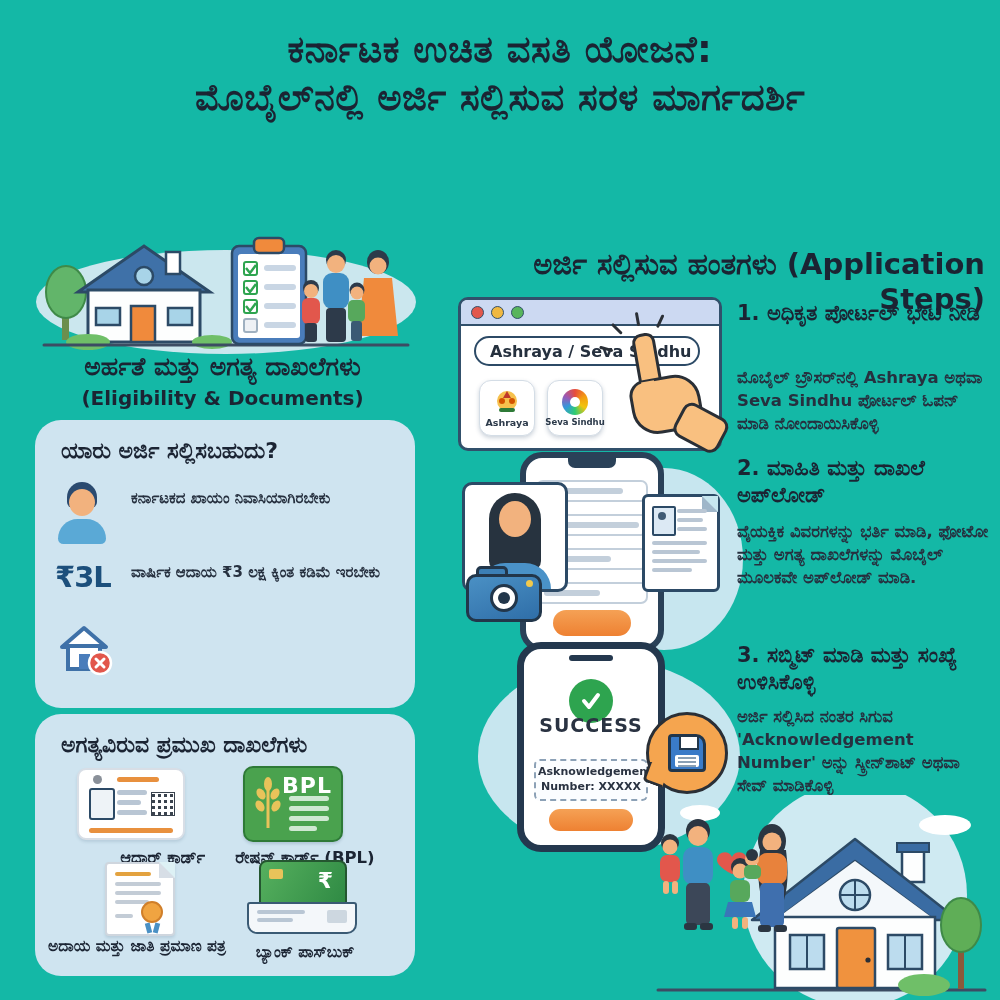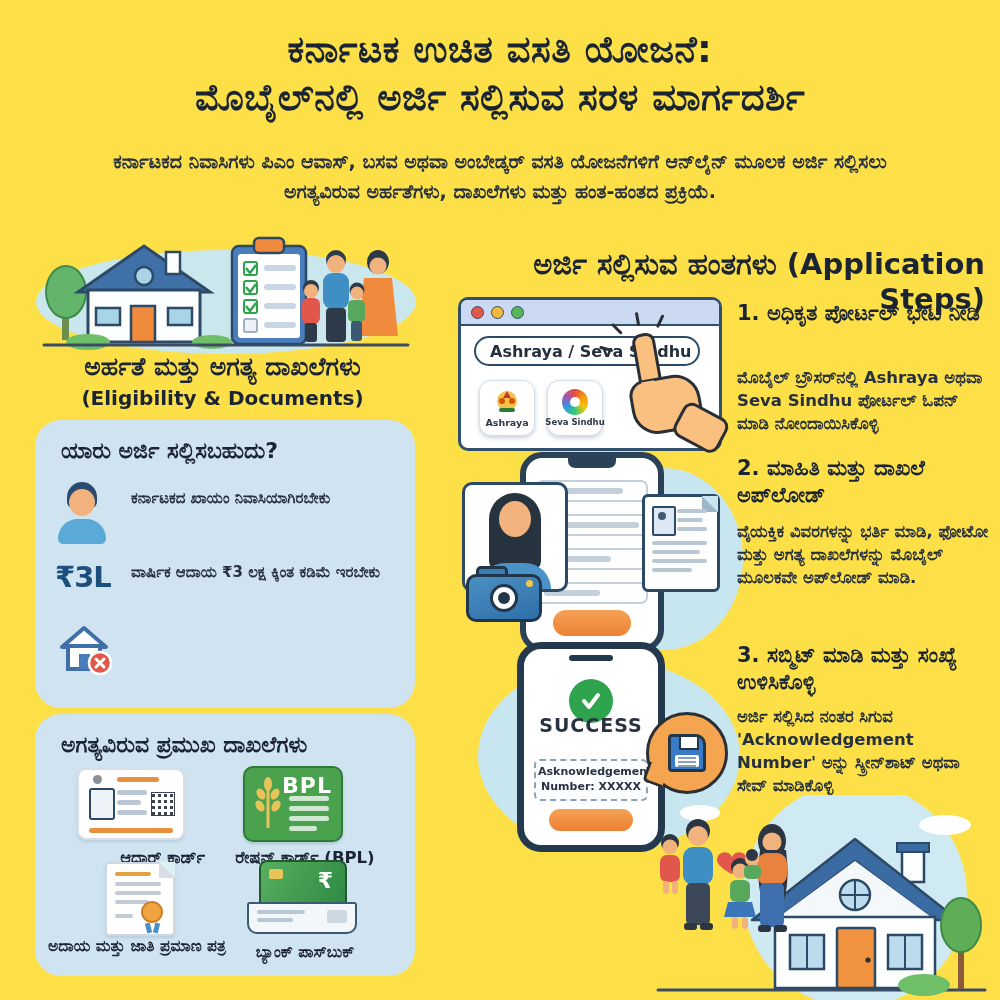--- a/index.html
+++ b/index.html
@@ -1,17 +1,17 @@
 <!DOCTYPE html>
 <html><head>
 <meta charset="utf-8">
 <style>
   html,body{margin:0;padding:0;}
   body{font-family:"DejaVu Sans","Liberation Sans",sans-serif;background:#eef7f9;}
-  #canvas{position:relative;width:1000px;height:1000px;background:#fde047;overflow:hidden;}
+  #canvas{position:relative;width:1000px;height:1000px;background:#14b8a6;overflow:hidden;}
   .abs{position:absolute;}
 
   
   .title{position:absolute;top:26px;left:0;width:1000px;text-align:center;
          font-size:37px;font-weight:bold;color:#1b2433;line-height:1.3;letter-spacing:.5px;}
   .subtitle{position:absolute;top:146px;left:72px;width:856px;text-align:center;
          font-size:19px;font-weight:600;color:#26303f;line-height:1.6;}
 
   
   .sec-title-left{position:absolute;top:352px;left:20px;width:405px;text-align:center;
@@ -136,21 +136,20 @@
 </style>
 </head>
 <body>
 
 <div id="canvas">
 
   <div class="title">
     <div>ಕರ್ನಾಟಕ ಉಚಿತ ವಸತಿ ಯೋಜನೆ:</div>
     <div>ಮೊಬೈಲ್‌ನಲ್ಲಿ ಅರ್ಜಿ ಸಲ್ಲಿಸುವ ಸರಳ ಮಾರ್ಗದರ್ಶಿ</div>
   </div>
-  <div class="subtitle">ಕರ್ನಾಟಕದ ನಿವಾಸಿಗಳು ಪಿಎಂ ಆವಾಸ್, ಬಸವ ಅಥವಾ ಅಂಬೇಡ್ಕರ್ ವಸತಿ ಯೋಜನೆಗಳಿಗೆ ಆನ್‌ಲೈನ್ ಮೂಲಕ ಅರ್ಜಿ ಸಲ್ಲಿಸಲು ಅಗತ್ಯವಿರುವ ಅರ್ಹತೆಗಳು, ದಾಖಲೆಗಳು ಮತ್ತು ಹಂತ-ಹಂತದ ಪ್ರಕ್ರಿಯೆ.</div>
 
   <svg class="abs" style="left:26px;top:230px;" width="400" height="125" viewBox="0 0 400 125">
     <ellipse cx="200" cy="72" rx="190" ry="52" fill="#cbe7ee"></ellipse>
 
     <rect x="36" y="80" width="7" height="30" fill="#6b8f4e"></rect>
     <ellipse cx="40" cy="62" rx="20" ry="26" fill="#62b56a" stroke="#3f8a48" stroke-width="2"></ellipse>
 
     <polygon points="52,62 118,16 184,62" fill="#3f71a8" stroke="#2c4a66" stroke-width="3"></polygon>
     <rect x="140" y="22" width="14" height="22" fill="#fff" stroke="#2c4a66" stroke-width="2.5"></rect>
     <rect x="62" y="60" width="112" height="52" fill="#fdfefe" stroke="#2c4a66" stroke-width="3"></rect>

